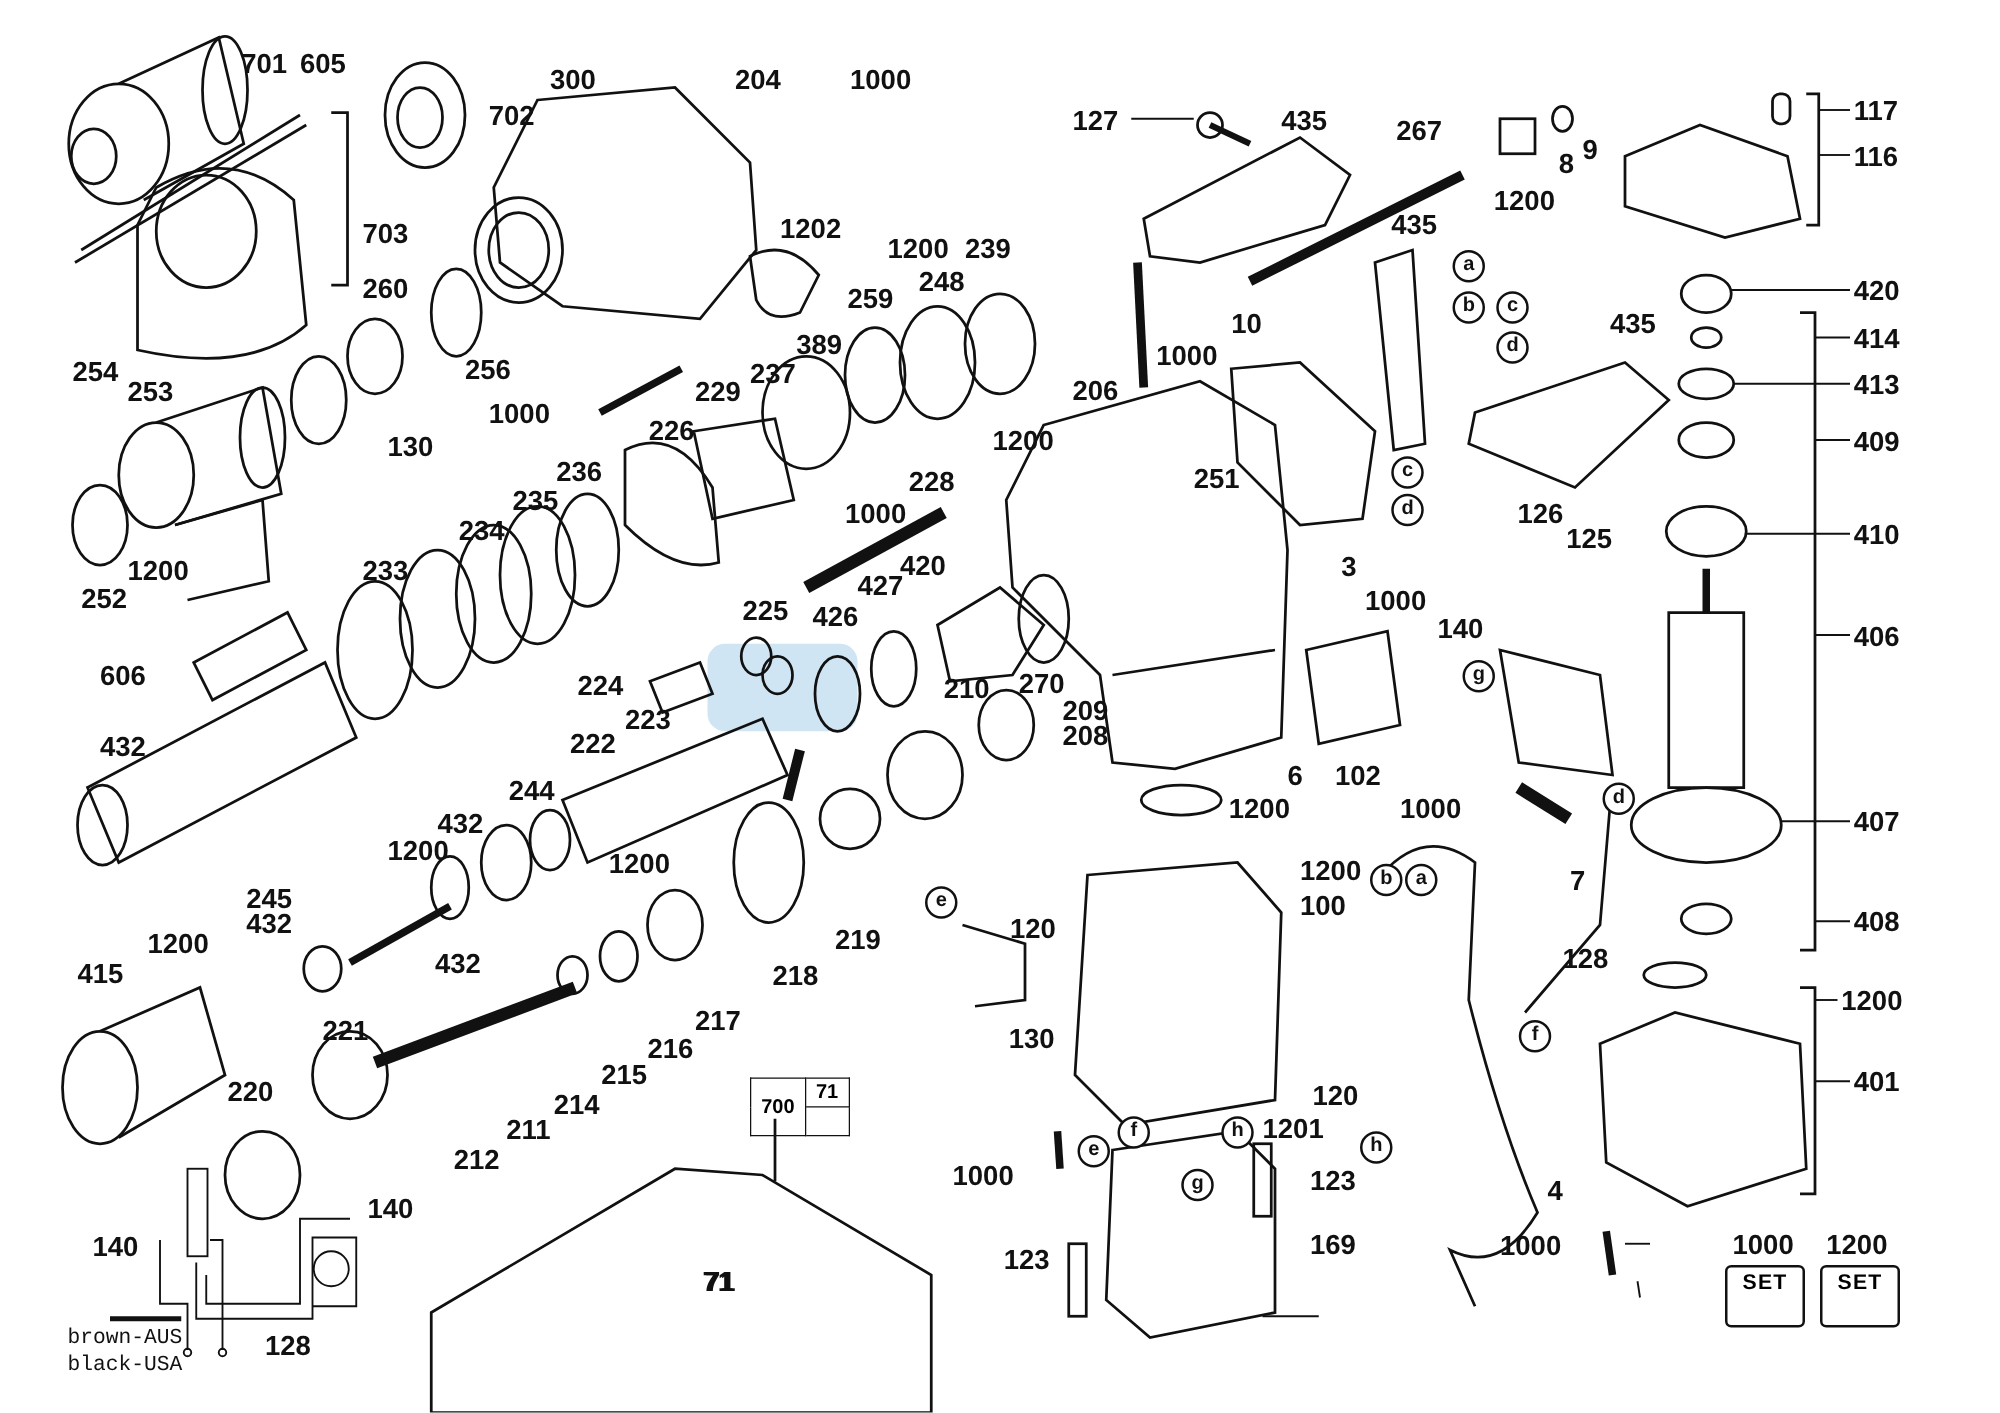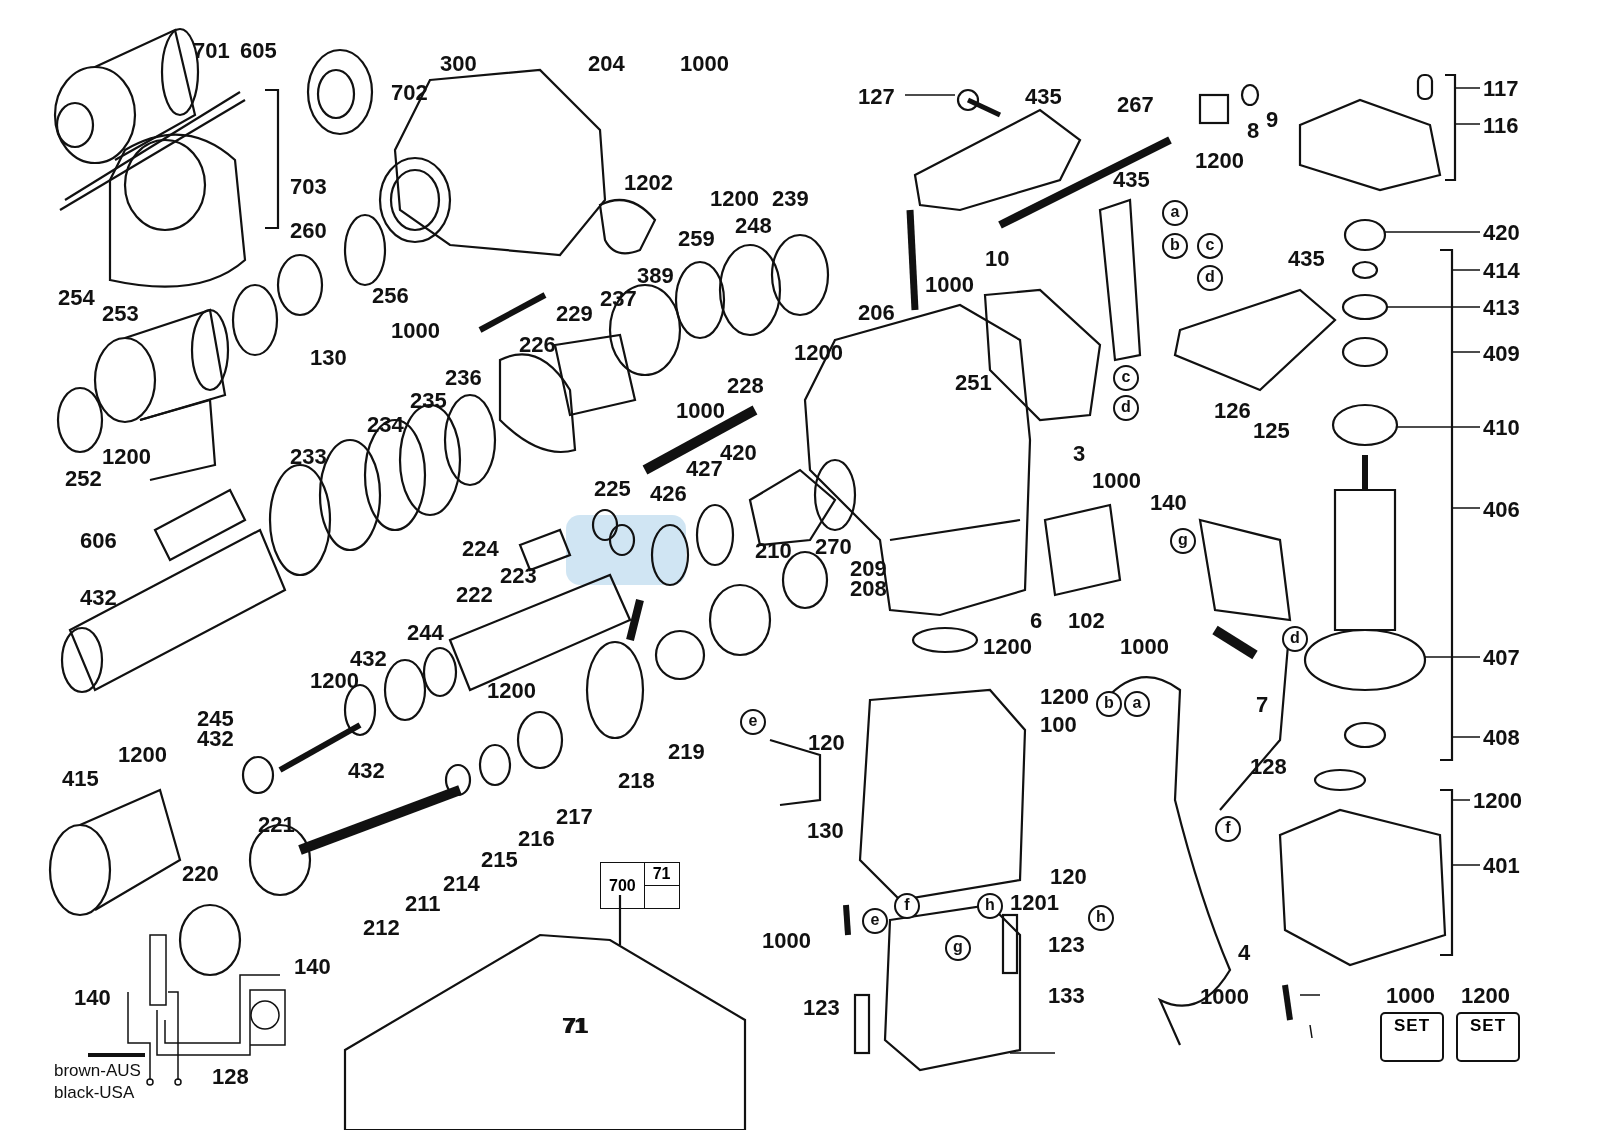--- a/index.html
+++ b/index.html
@@ -1,20 +1,20 @@
 <!DOCTYPE html>
 <html><head>
 <meta charset="utf-8">
 <style>
   html,body{margin:0;padding:0;background:#ffffff;}
   body{width:1600px;height:1130px;position:relative;overflow:hidden;font-family:"Liberation Sans",sans-serif;}
   #stage{position:absolute;left:0;top:0;width:1600px;height:1130px;}
   .lbl{position:absolute;font-family:"Liberation Sans",sans-serif;font-weight:bold;font-size:22px;color:#111;line-height:1;white-space:nowrap;}
   .circ{position:absolute;width:22px;height:22px;border:2px solid #111;border-radius:50%;background:#fff;font-family:"Liberation Sans",sans-serif;font-size:16px;font-weight:bold;text-align:center;line-height:20px;color:#111;}
-  .note{position:absolute;font-family:Liberation Sans, sans-serif;font-size:17px;color:#111;line-height:22px;}
+  .note{position:absolute;font-family:Liberation Mono, monospace;font-size:17px;color:#111;line-height:22px;}
   .setbox{position:absolute;width:60px;height:46px;border:2px solid #111;border-radius:5px;background:#fff;}
   .setbox .t{position:absolute;left:0;right:0;top:2px;text-align:center;font-family:"Liberation Sans",sans-serif;font-weight:bold;font-size:17px;letter-spacing:1px;}
   .watermark{position:absolute;left:590px;top:525px;font-family:"Liberation Sans",sans-serif;font-weight:bold;font-size:74px;color:rgba(120,120,120,0.35);letter-spacing:4px;}
   .wm-logo{position:absolute;left:566px;top:515px;width:120px;height:70px;border-radius:14px;background:rgba(120,180,220,0.35);}
   .tbl{position:absolute;left:600px;top:862px;border-collapse:collapse;}
   .tbl td{border:1.5px solid #111;font-family:"Liberation Sans",sans-serif;font-weight:bold;font-size:16px;padding:0 8px;height:22px;}
 </style>
 </head>
 <body>
 
@@ -326,21 +326,21 @@
   <div class="lbl" style="left:1256px;top:694px">7</div>
   <div class="lbl" style="left:1250px;top:756px">128</div>
   <div class="lbl" style="left:1040px;top:686px">1200</div>
   <div class="lbl" style="left:1040px;top:714px">100</div>
   <div class="lbl" style="left:808px;top:732px">120</div>
   <div class="lbl" style="left:807px;top:820px">130</div>
   <div class="lbl" style="left:1050px;top:866px">120</div>
   <div class="lbl" style="left:1010px;top:892px">1201</div>
   <div class="lbl" style="left:762px;top:930px">1000</div>
   <div class="lbl" style="left:1048px;top:934px">123</div>
-  <div class="lbl" style="left:1048px;top:985px">133</div>
+  <div class="lbl" style="left:1048px;top:985px">169</div>
   <div class="lbl" style="left:803px;top:997px">123</div>
   <div class="lbl" style="left:1238px;top:942px">4</div>
   <div class="lbl" style="left:1200px;top:986px">1000</div>
   <div class="lbl" style="left:1483px;top:78px">117</div>
   <div class="lbl" style="left:1483px;top:115px">116</div>
   <div class="lbl" style="left:1483px;top:222px">420</div>
   <div class="lbl" style="left:1483px;top:260px">414</div>
   <div class="lbl" style="left:1483px;top:297px">413</div>
   <div class="lbl" style="left:1483px;top:343px">409</div>
   <div class="lbl" style="left:1483px;top:417px">410</div>

